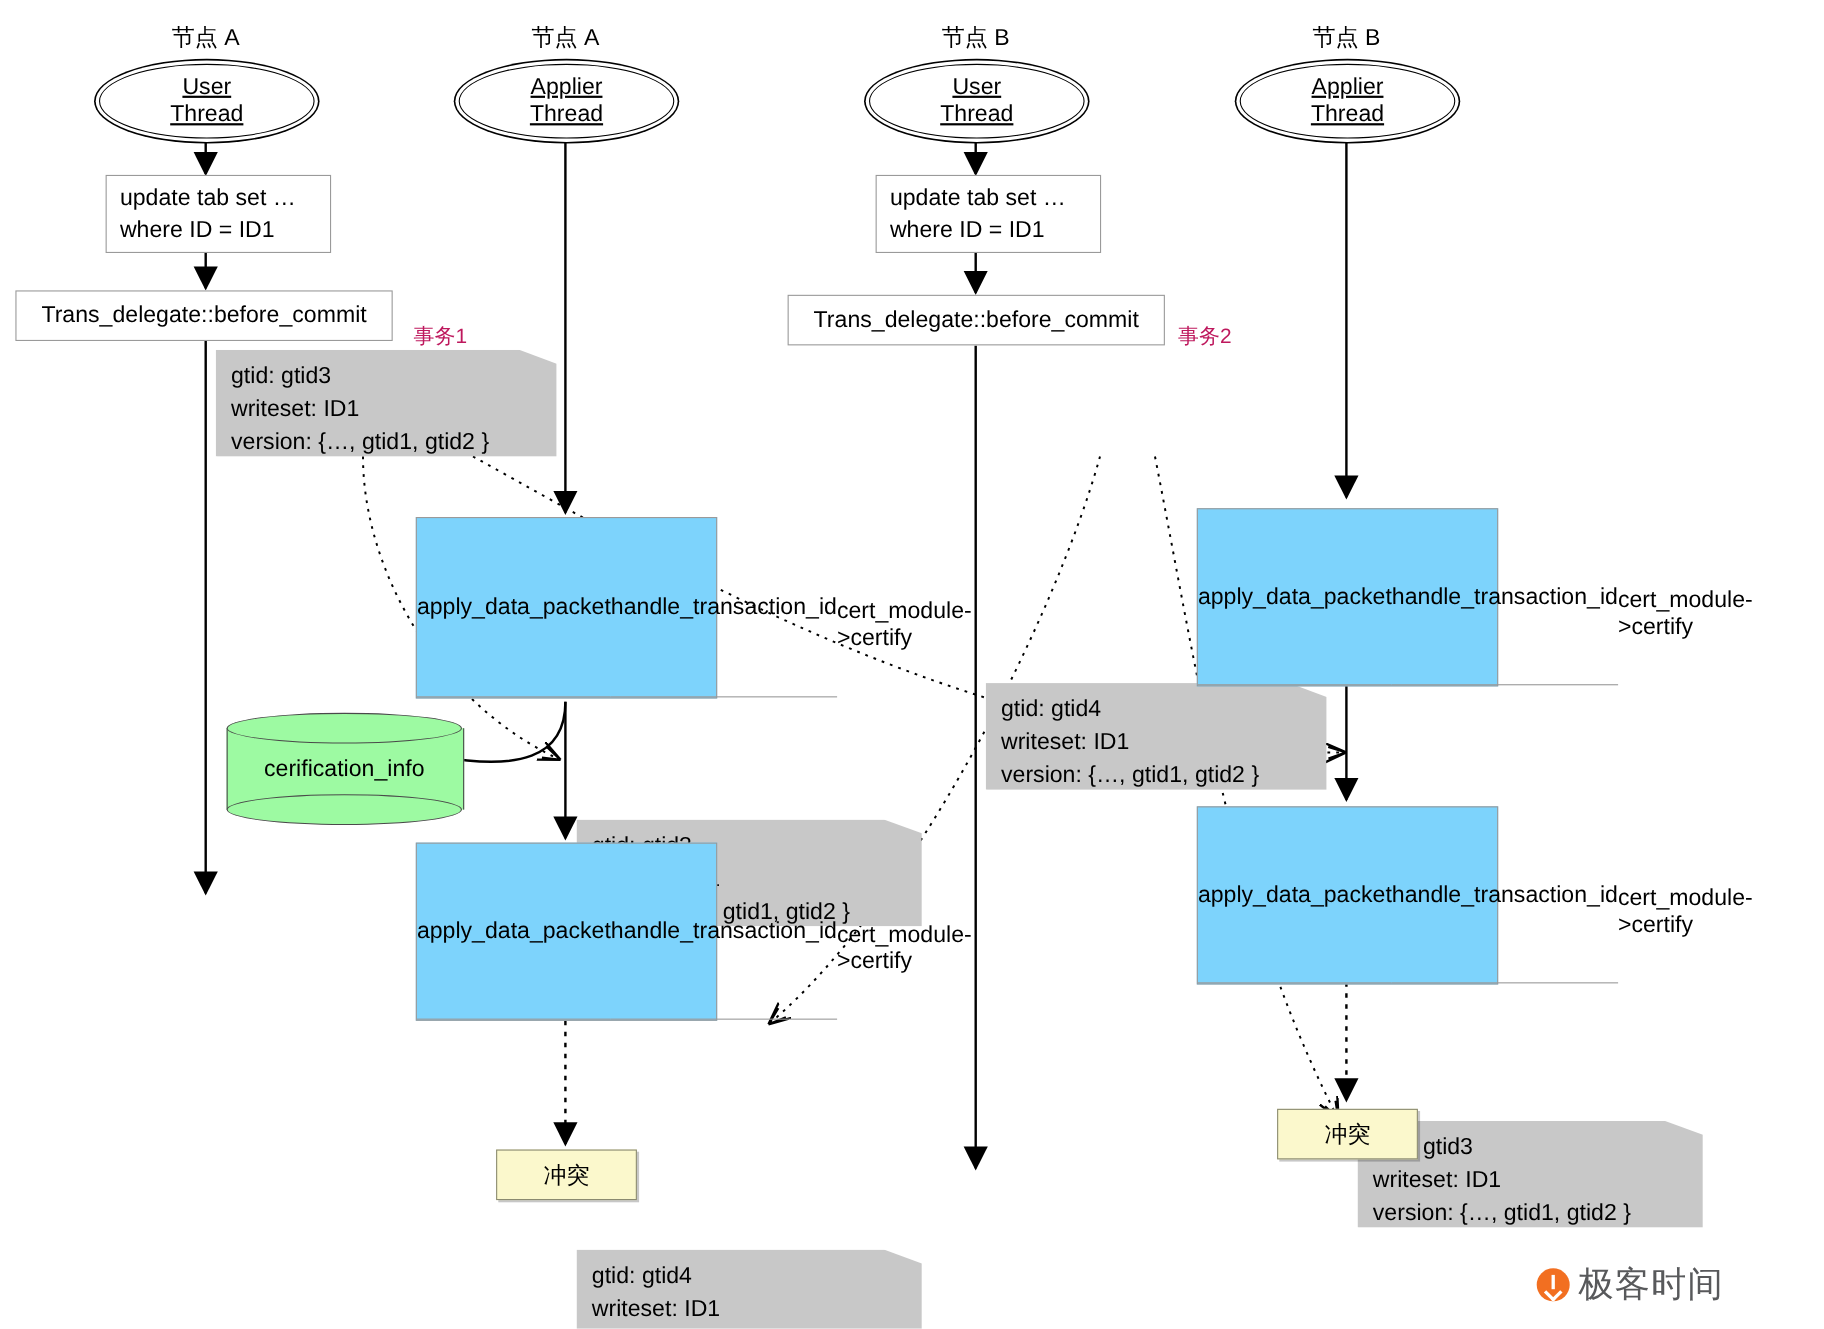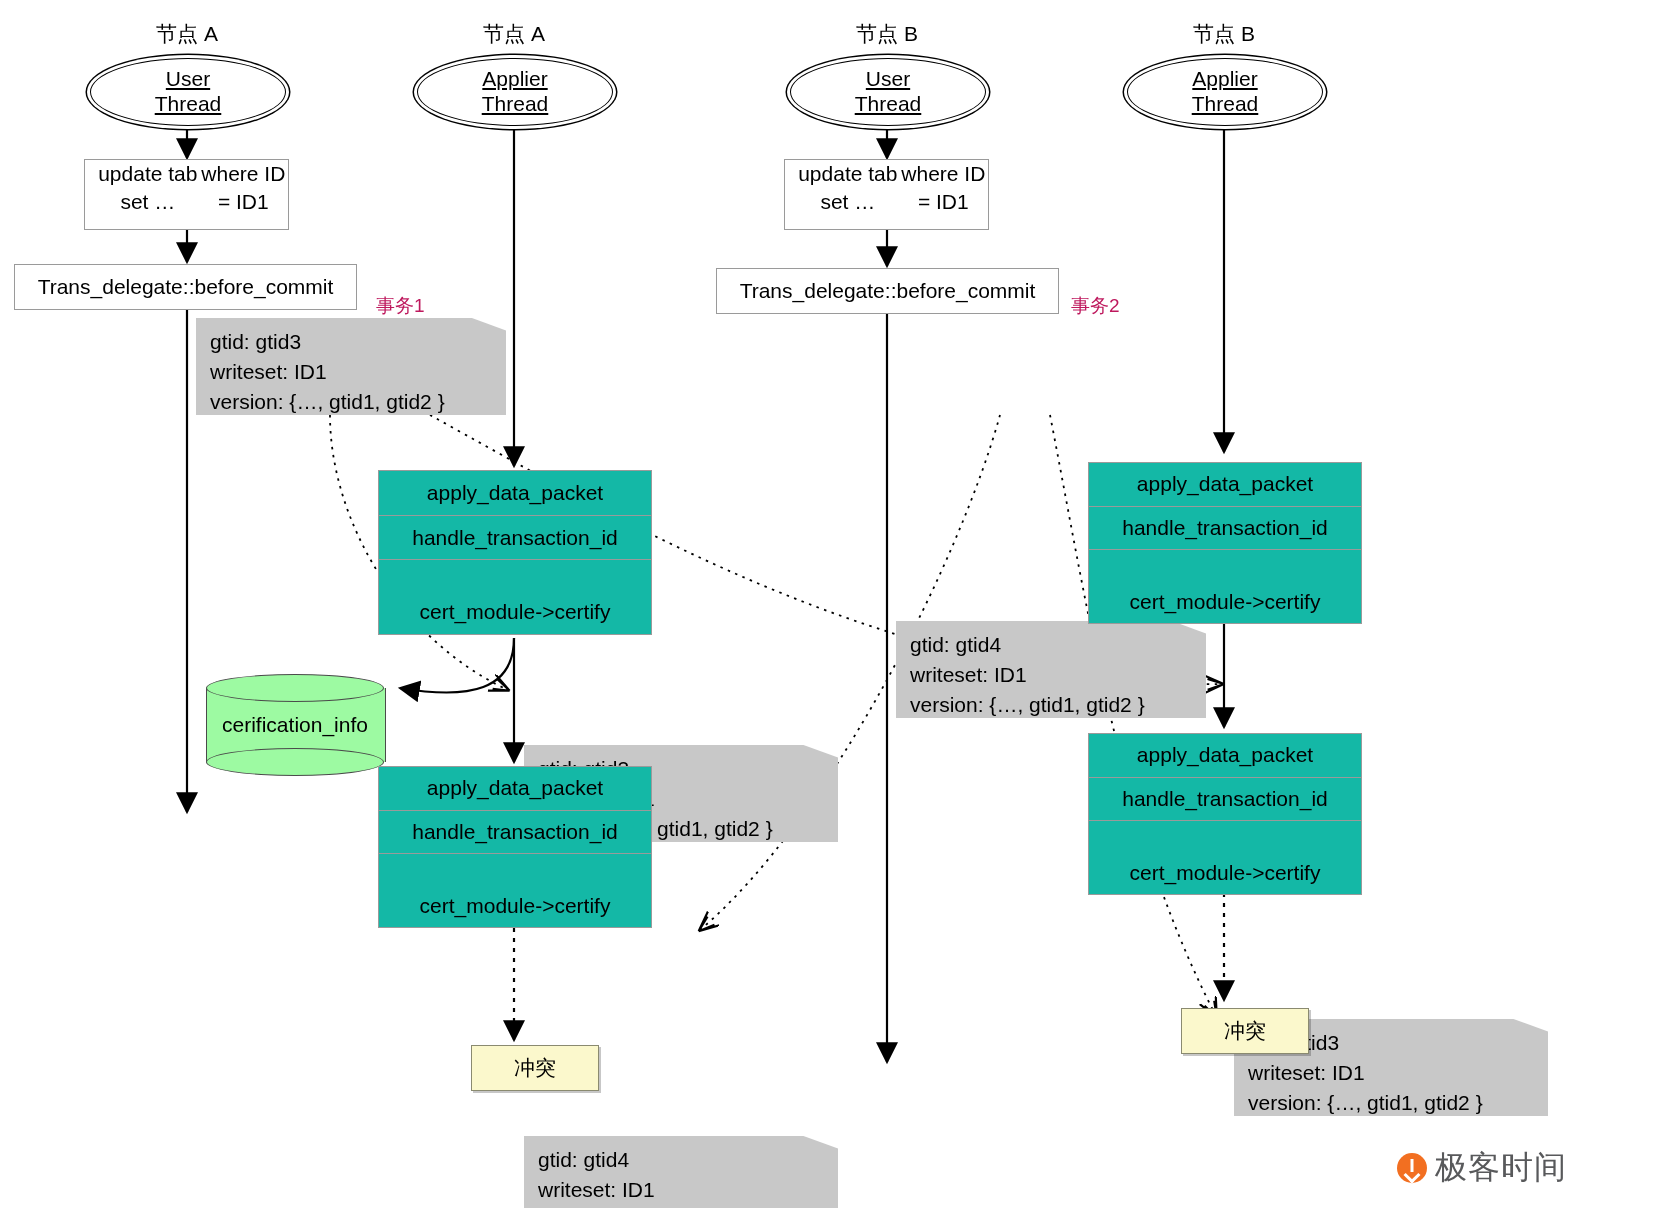--- a/index.html
+++ b/index.html
@@ -16,25 +16,25 @@
   .thread{display:flex;align-items:center;justify-content:center;flex-direction:column;
           border:1.5px solid #000;border-radius:50%;background:#fff;
           box-shadow:0 0 0 3px #fff, 0 0 0 4.5px #000;
           font-size:21px;line-height:1.18;color:#000;text-align:center;}
   .thread span{display:block;text-decoration:underline;}
 
   
   .boxw{border:1.4px solid #9a9a9a;background:#fff;font-size:21px;color:#000;
         display:flex;align-items:center;justify-content:center;text-align:center;
         box-sizing:border-box;}
-  .boxw.twoline{align-items:flex-start;justify-content:center;
-                padding-left:12px;line-height:1.35;}
-
-  
-  .stack{border:1.4px solid #9a9a9a;background:#14b8a6;box-sizing:border-box;display:flex;flex-direction:column;}
+  .boxw.twoline{flex-direction:column;align-items:flex-start;justify-content:center;
+                padding-left:12px;line-height:1.35;margin-left:12px;}
+
+  
+  .stack{border:1.4px solid #9a9a9a;background:#7dd3fc;box-sizing:border-box;display:flex;flex-direction:row;}
   .stack .row{flex:1;display:flex;align-items:center;justify-content:center;
               font-size:21px;color:#000;border-bottom:1.4px solid #9a9a9a;box-sizing:border-box;}
   .stack .row:last-child{border-bottom:none;margin-top:30px;}
 
   
   .note{background:#c8c8c8;box-sizing:border-box;position:relative;
         font-size:21px;line-height:1.42;color:#000;padding:9px 12px 9px 14px;
         filter:drop-shadow(1.6px 1.6px 0 rgba(0,0,0,0.30));}
   .note .ln{white-space:nowrap;}
 
@@ -48,21 +48,21 @@
             background:#9dfaa2;border:1.5px solid #4a4a4a;box-sizing:border-box;}
   .cyl .lbl{position:absolute;left:0;top:0;width:100%;height:100%;
             display:flex;align-items:center;justify-content:center;
             font-size:21px;color:#000;z-index:3;}
   .cyl .shadow{position:absolute;left:5px;top:5px;width:100%;height:100%;
                background:rgba(0,0,0,0.25);border-radius:50% / 14px;z-index:-1;}
 
   
   .boxy{border:1.4px solid #8a8a70;background:#fbf8cc;font-size:21px;color:#000;
         display:flex;align-items:center;justify-content:center;box-sizing:border-box;
-        box-shadow:2px 2px 0 rgba(0,0,0,0.22);margin-left:20px;}
+        box-shadow:2px 2px 0 rgba(0,0,0,0.22);}
 
   
   .tag{position:absolute;font-size:19px;color:#be185d;white-space:nowrap;}
 
   
   .wm{position:absolute;display:flex;align-items:center;gap:8px;}
   .wm .mark{width:30px;height:30px;border-radius:50%;background:#f26f21;position:relative;}
   .wm .mark:after{content:"";position:absolute;left:50%;top:6px;width:3px;height:13px;
                   background:#fff;transform:translateX(-50%);}
   .wm .mark:before{content:"";position:absolute;left:50%;top:16px;width:9px;height:9px;
@@ -142,21 +142,21 @@
     <span>Applier</span>
     <span>Thread</span>
   </div>
 
   <div class="node stack" style="left:378px;top:470px;width:274px;height:165px;">
     <div class="row">apply_data_packet</div>
     <div class="row">handle_transaction_id</div>
     <div class="row">cert_module-&gt;certify</div>
   </div>
 
-  <div class="cyl" style="left:206px;top:674px;width:178px;height:102px;">
+  <div class="cyl" style="left:206px;top:648px;width:214px;height:102px;">
     <div class="shadow"></div>
     <div class="body"></div>
     <div class="bot"></div>
     <div class="top"></div>
     <div class="lbl">cerification_info</div>
   </div>
 
   <div class="node note" style="left:524px;top:648px;width:314px;height:97px;
        clip-path:polygon(0 0, 89% 0, 100% 13%, 100% 100%, 0 100%);">
     <div class="ln">gtid: gtid3</div>

